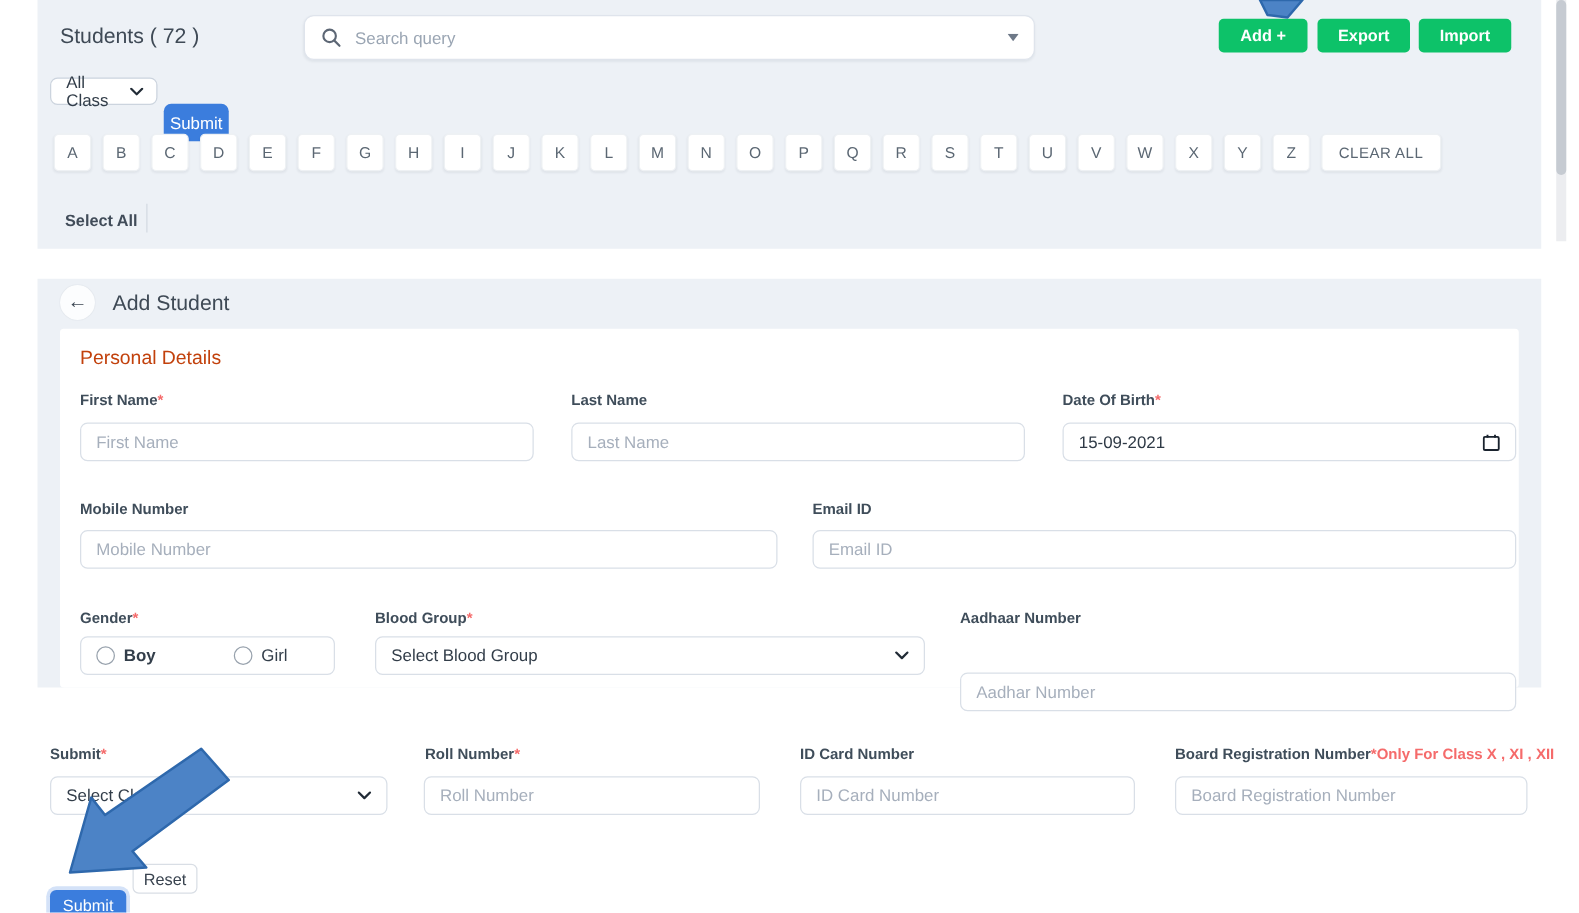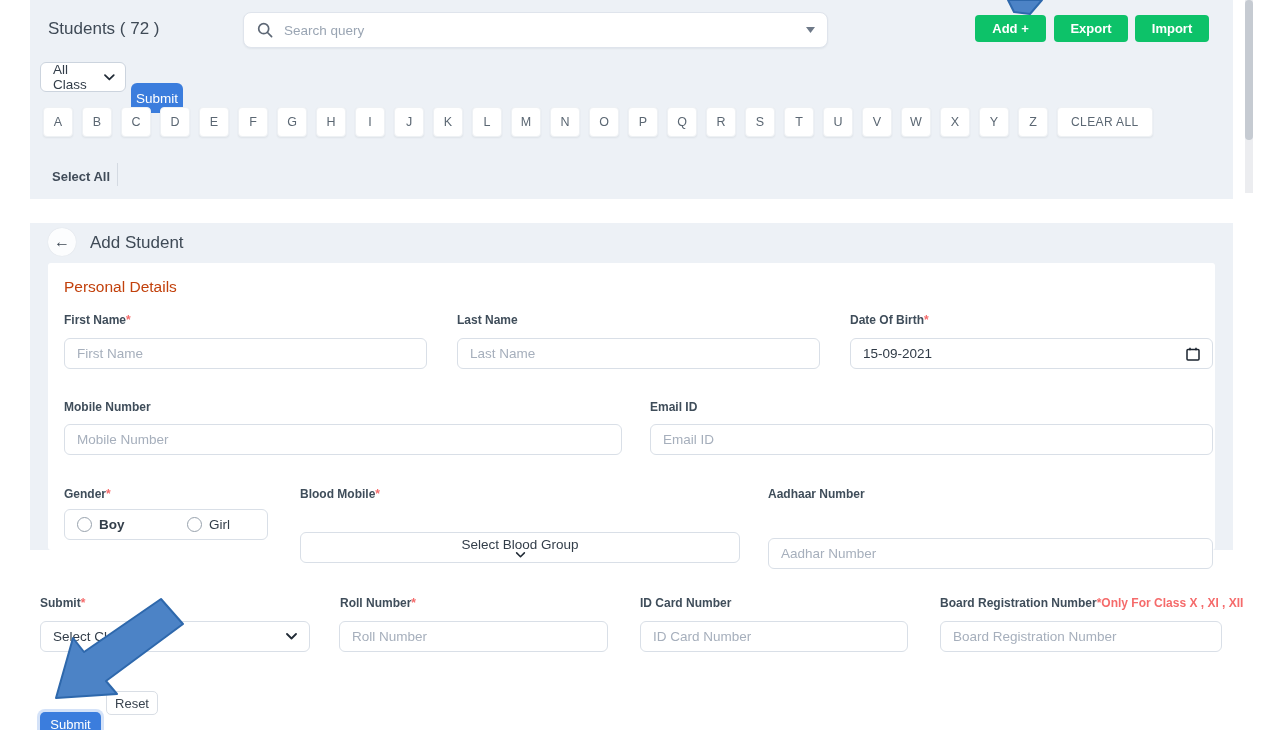--- a/index.html
+++ b/index.html
@@ -104,21 +104,21 @@
     <input type="text" placeholder="Search query" style="">
     <svg width="9" height="6" viewBox="0 0 9 6">
       <path d="M0 0 L9 0 L4.5 6 Z" fill="#6e7988"></path>
     </svg>
   </div>
 
   <button class="btn-green" style="left:945px;width:71px;">Add +</button>
   <button class="btn-green" style="left:1024px;width:74px;">Export</button>
   <button class="btn-green" style="left:1105px;width:74px;">Import</button>
 
-  <div class="sel abs" style="left:10px;top:62px;width:86px;height:30px;">
+  <div class="sel abs" style="left:10px;top:62px;width:86px;height:22px;">
     <span>All Class</span>
     <svg width="11" height="7" viewBox="0 0 11 7">
       <polyline points="1,1 5.5,5.5 10,1" fill="none" stroke="#212b36" stroke-width="1.8" stroke-linecap="round" stroke-linejoin="round"></polyline>
     </svg>
   </div>
   <button class="btn-blue abs" style="left:101px;top:62px;width:52px;height:30px;border-radius:6px;">Submit</button>
 
   <div id="alphabet" style="left:13px;">
     <div class="alpha-btn">A</div>
       <div class="alpha-btn">B</div>
@@ -192,37 +192,37 @@
   <span>Email ID</span>
 </div>
 
 <input class="tinput" style="left: 64px; top: 424px; width: 558px;" placeholder="Mobile Number">
 <input class="tinput" style="left: 650px; top: 424px; width: 563px;" placeholder="Email ID">
 
 <div class="flabel" style="left:64px;top:487px;">
   <span>Gender</span><span class="req">*</span>
 </div>
 <div class="flabel" style="left:300px;top:487px;">
-  <span>Blood Mobile</span><span class="req">*</span>
+  <span>Blood Group</span><span class="req">*</span>
 </div>
 <div class="flabel" style="left:768px;top:487px;">
   <span>Aadhaar Number</span>
 </div>
 
 <div class="dinput" style="left:64px;top:509px;width:204px;">
   <label class="gender-opt" style="width:110px;font-weight:bold;">
     <span class="radio"></span>
     <span>Boy</span>
   </label>
   <label class="gender-opt">
     <span class="radio"></span>
     <span>Girl</span>
   </label>
 </div>
-<div class="dinput" style="left:300px;top:532px;width:440px;justify-content:space-between;flex-direction:column;">
+<div class="dinput" style="left:300px;top:509px;width:440px;justify-content:space-between;">
   <span>Select Blood Group</span>
   <svg width="11" height="7" viewBox="0 0 11 7">
     <polyline points="1,1 5.5,5.5 10,1" fill="none" stroke="#212b36" stroke-width="1.8" stroke-linecap="round" stroke-linejoin="round"></polyline>
   </svg>
 </div>
 <input class="tinput" style="left: 768px; top: 538px; width: 445px;" placeholder="Aadhar Number">
 
 <div class="flabel" style="left:40px;top:596px;">
   <span>Submit</span><span class="req">*</span>
 </div>

